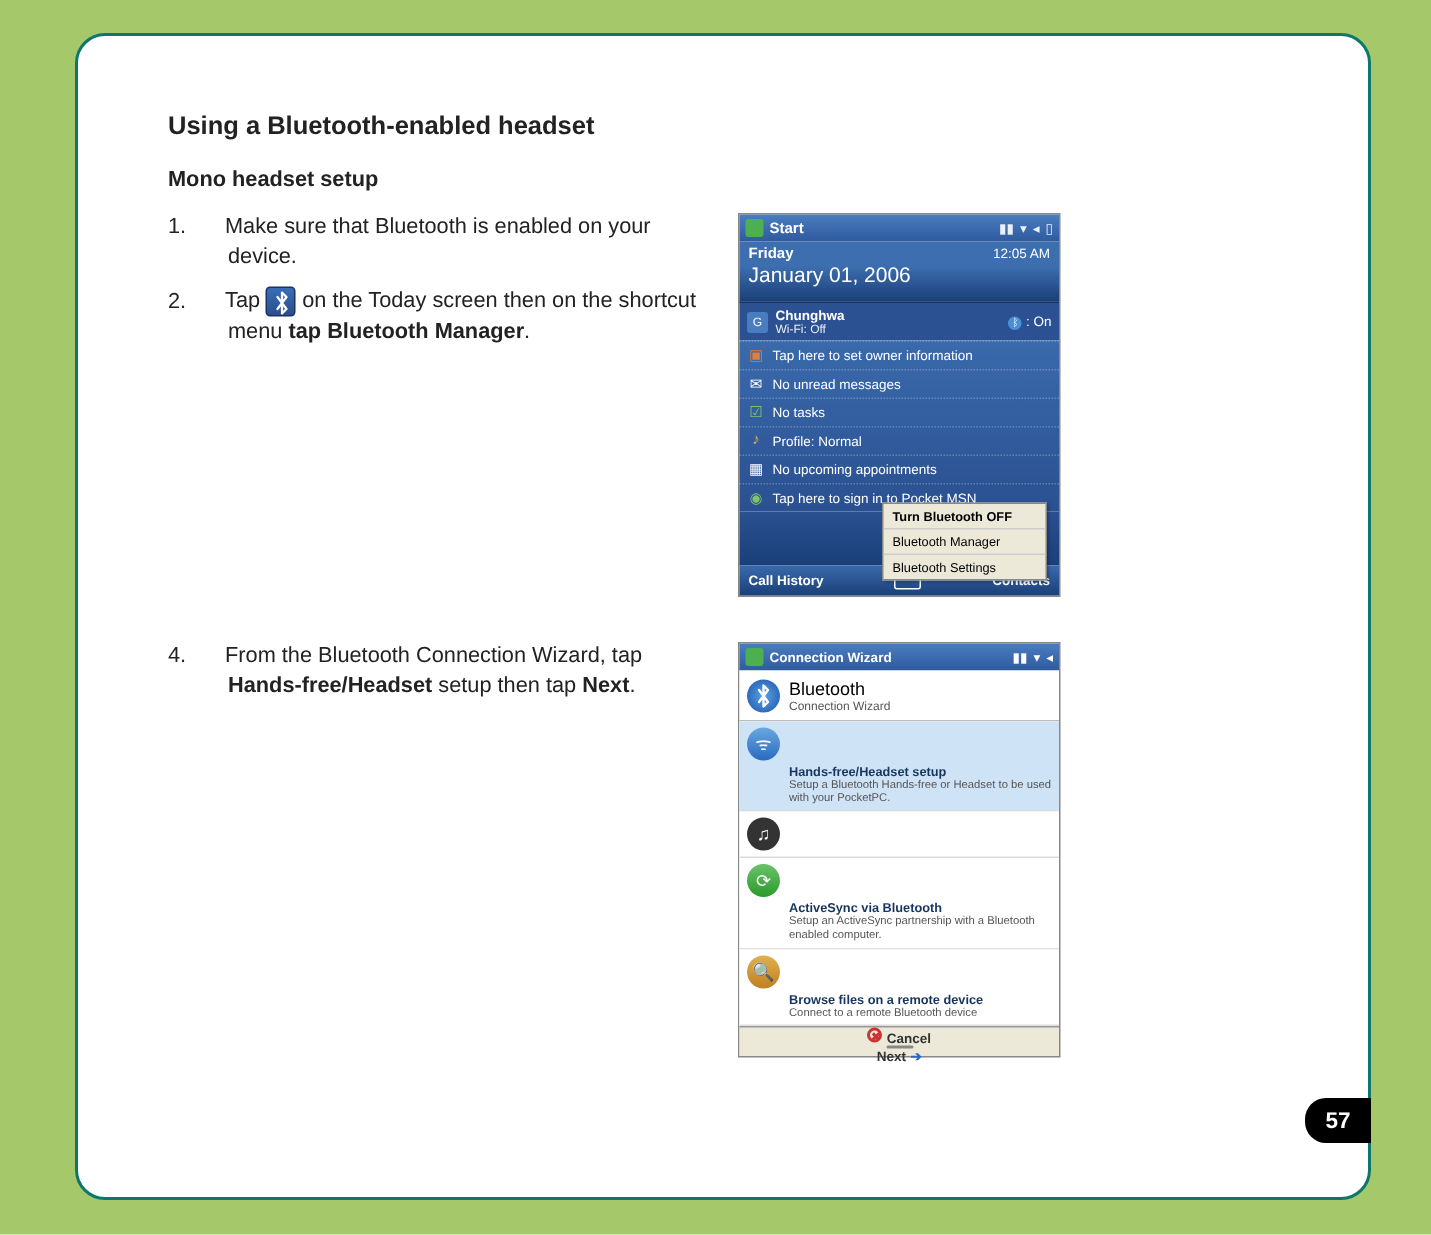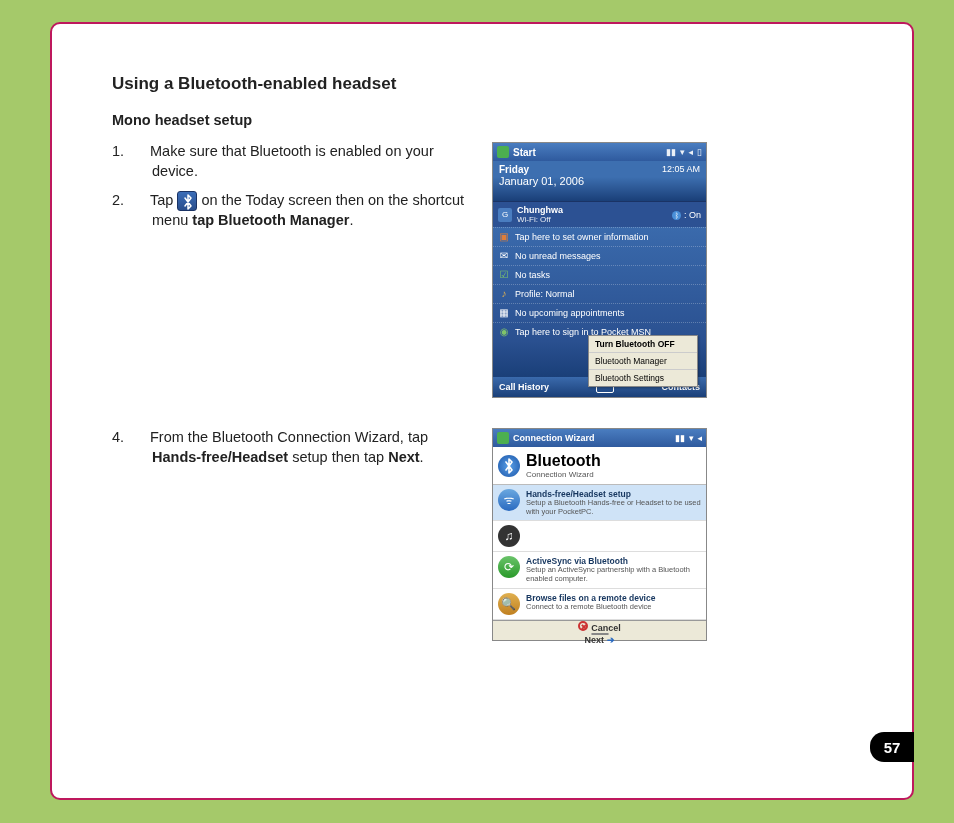--- a/index.html
+++ b/index.html
@@ -11,22 +11,22 @@
     position: relative;
     overflow: hidden;
   }
   .page {
     position: absolute;
     left: 50px;
     top: 22px;
     width: 864px;
     height: 778px;
     background: #ffffff;
-    border: 2px solid #be185d;
-    border-radius: 10px;
+    border: 2px solid #0f766e;
+    border-radius: 20px;
     padding: 50px 55px 40px 60px;
   }
   .heading {
     font-size: 17px;
     font-weight: bold;
     color: #222;
     margin-bottom: 18px;
   }
   .subheading {
     font-size: 14.5px;
@@ -92,21 +92,21 @@
   .s1-titlebar .lbl { flex: 1; font-weight: bold; font-size: 10px; }
   .s1-titlebar .ico { font-size: 9px; opacity: .9; }
   .s1-date {
     height: 40px;
     background: linear-gradient(#3d6fb0 40%, #1a3f78);
     color: #fff;
     padding: 3px 6px;
     position: relative;
   }
   .s1-date .day { font-weight: bold; font-size: 10px; }
-  .s1-date .dt { font-size: 11px; }
+  .s1-date .dt { font-size: 14px; }
   .s1-date .time { position: absolute; right: 6px; top: 3px; font-size: 9px; }
   .s1-carrier {
     display: flex; align-items: center;
     background: #2c5193; color: #fff;
     padding: 3px 5px; gap: 5px;
     border-top: 1px solid #1a3365;
   }
   .s1-carrier .cicon { width: 14px; height: 14px; background: #4a7dc0; border-radius: 2px; font-size:8px; text-align:center; line-height:14px; }
   .s1-carrier .mid { flex: 1; }
   .s1-carrier .cname { font-weight: bold; font-size: 9px; }
@@ -156,33 +156,33 @@
   .s2-titlebar .lbl { flex: 1; font-weight: bold; overflow: hidden; white-space: nowrap; }
   .s2-head {
     display: flex; align-items: center; gap: 6px;
     padding: 5px; background: #fff; border-bottom: 1px solid #bbb;
   }
   .s2-head .bticon {
     width: 22px; height: 22px; border-radius: 11px;
     background: radial-gradient(#5aa0e8, #1a55a8);
     display: flex; align-items: center; justify-content: center;
   }
-  .s2-head .ttl { font-weight: bold; font-size: 16px; color: #000; }
+  .s2-head .ttl { font-weight: normal; font-size: 12px; color: #000; }
   .s2-head .sub { font-size: 8px; color: #555; }
   .s2-list { background: #fff; }
   .s2-opt {
     display: flex; gap: 6px; padding: 4px 5px; border-bottom: 1px solid #ddd;
     background: #fff;
   }
   .s2-opt.sel { background: #cfe3f7; }
   .s2-opt .oi {
     width: 22px; height: 22px; border-radius: 11px; flex-shrink: 0;
     font-size: 12px; text-align: center; line-height: 22px; color: #fff;
   }
-  .s2-opt .ot { font-weight: bold; font-size: 8.5px; color: #16365f; }
+  .s2-opt .ot { font-weight: bold; font-size: 8.5px; color: #16365f; margin-top: 24px; }
   .s2-opt .od { font-size: 7.5px; color: #555; line-height: 1.15; }
   .s2-softbar {
     height: 20px; background: #ece9d8; border-top: 1px solid #999;
     display: flex; justify-content: space-between; align-items: center;
     padding: 0 6px; font-size: 9px; font-weight: bold; color: #333; flex-direction: column;
   }
   .s2-softbar .cx { width: 10px; height: 10px; border: 2px solid #c33; border-radius: 6px; display: inline-block; margin-right: 3px; position: relative; }
   .s2-softbar .cx::before, .s2-softbar .cx::after { content:""; position:absolute; left:1px; top:3px; width:6px; height:2px; background:#c33; }
   .s2-softbar .cx::before { transform: rotate(45deg); }
   .s2-softbar .cx::after { transform: rotate(-45deg); }

